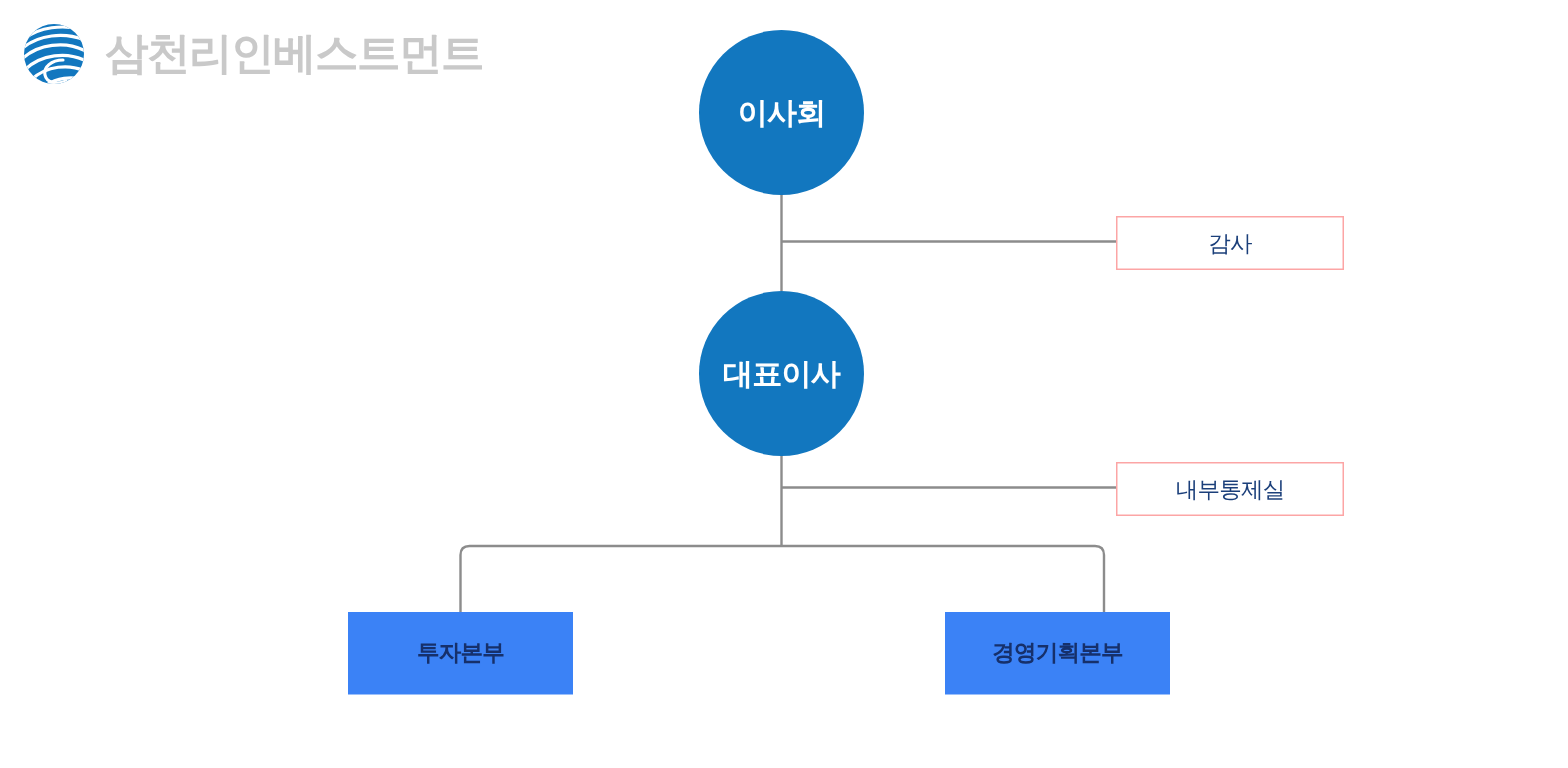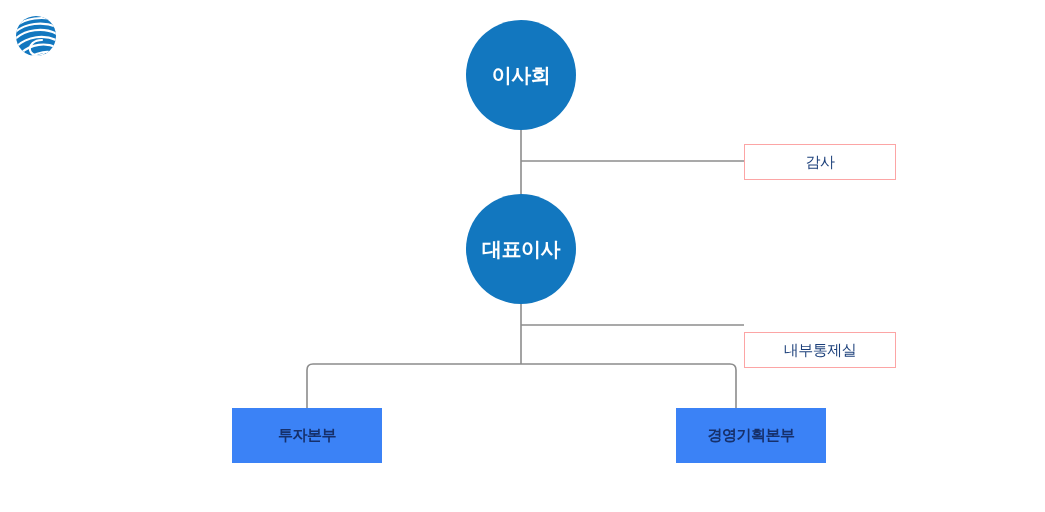--- a/index.html
+++ b/index.html
@@ -77,39 +77,39 @@
     background: #ffffff;
     border: 1px solid #fca5a5;
     display: flex;
     align-items: center;
     justify-content: center;
     color: #1b3f7a;
     font-size: 15px;
     letter-spacing: -0.5px;
   }
   #node-auditor { left: 744px; top: 144px; }
-  #node-control { left: 744px; top: 308px; margin-top: 24px; }
+  #node-control { left: 744px; top: 308px; }
 
   
   .node-box-filled {
     position: absolute;
     width: 150px;
     height: 55px;
     background: #3b82f6;
     border: none;
     display: flex;
     align-items: center;
     justify-content: center;
     color: #16306b;
     font-size: 15px;
     font-weight: bold;
     letter-spacing: -0.5px;
   }
   #node-invest  { left: 232px; top: 408px; }
-  #node-mgmt    { left: 676px; top: 408px; }
+  #node-mgmt    { left: 630px; top: 408px; }
 </style>
 </head>
 <body>
 
 <div id="canvas">
 
   <div class="brand">
     <svg class="brand-mark" viewBox="0 0 48 48">
       <defs>
         <clipPath id="globeClip">
@@ -120,20 +120,21 @@
       <g clip-path="url(#globeClip)" fill="none" stroke="#ffffff" stroke-width="2.1" stroke-linecap="round">
         <path d="M 4 14 C 14 6, 30 4, 44 8"></path>
         <path d="M 2 21 C 13 11, 31 9, 45 15"></path>
         <path d="M 2 28 C 13 17, 32 15, 45 22"></path>
         <path d="M 4 35 C 15 24, 33 22, 46 29"></path>
         <path d="M 9 41 C 19 32, 34 30, 46 36"></path>
         <path d="M 17 46 C 25 40, 36 38, 46 42"></path>
         <path d="M 30 28 C 22 28, 17 33, 18 38 C 19 43, 26 45, 32 42"></path>
       </g>
     </svg>
+    <div class="brand-word">삼천리인베스트먼트</div>
   </div>
 
   <svg class="wires" viewBox="0 0 1045 512">
     <g fill="none" stroke="#8c8c8c" stroke-width="1.6">
 
       <path d="M 521 130 L 521 194"></path>
 
       <path d="M 521 161 L 744 161"></path>
 
       <path d="M 521 304 L 521 364"></path>

